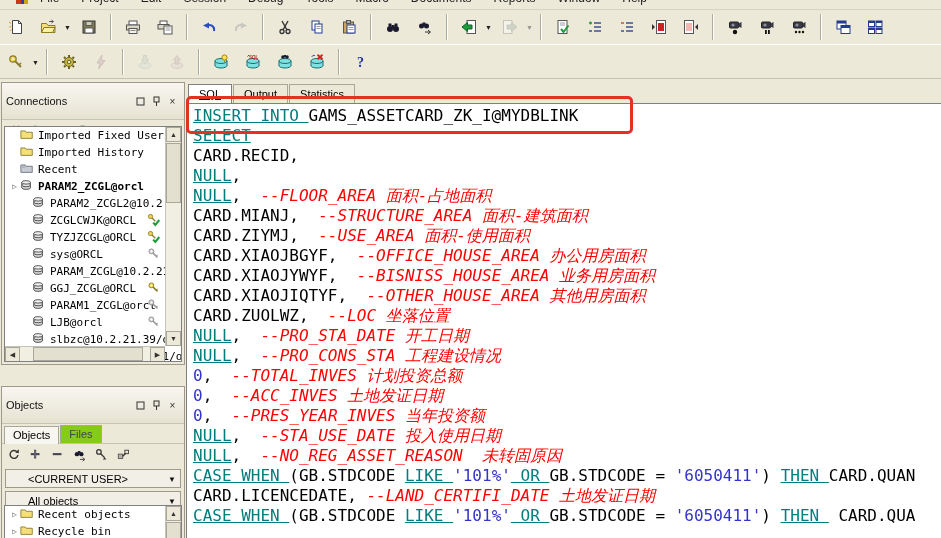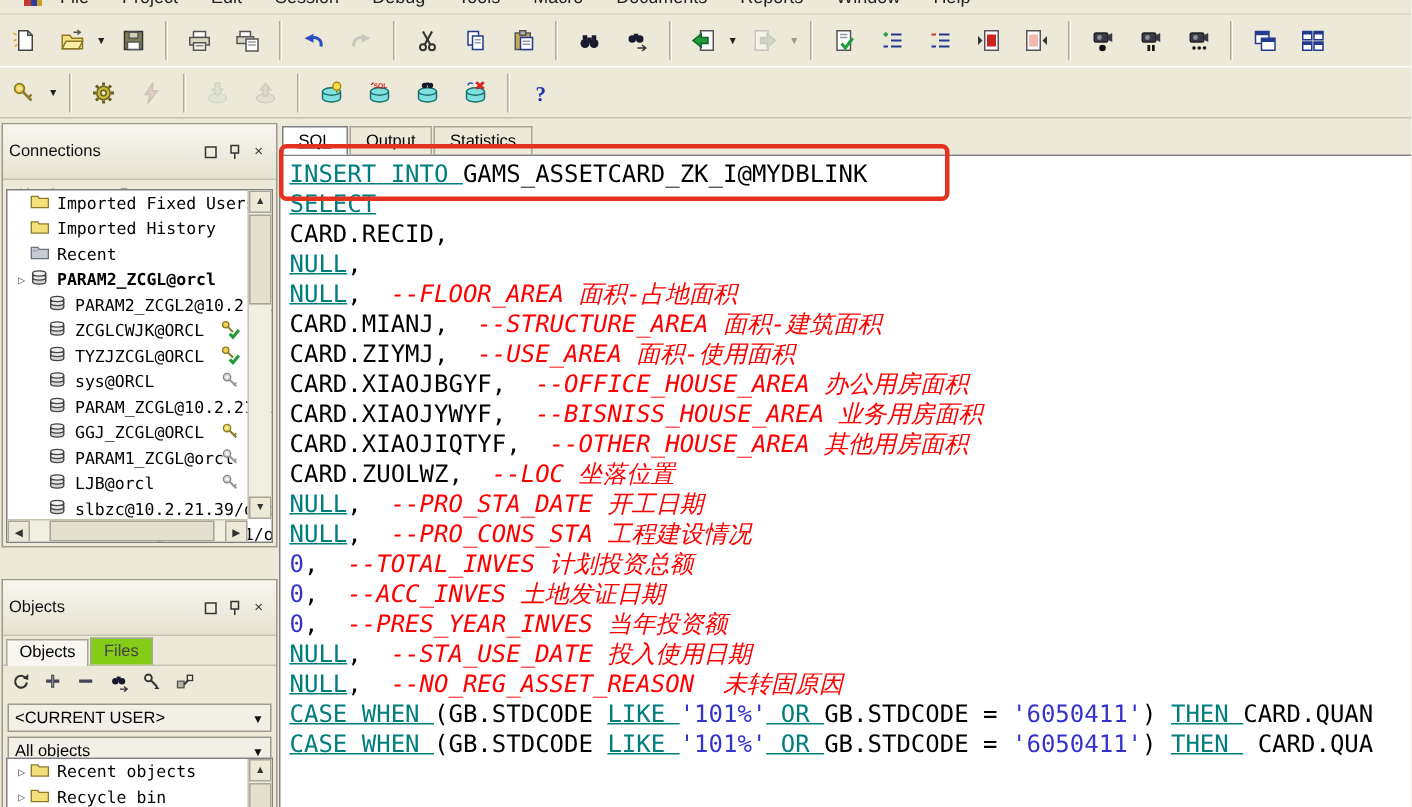--- a/index.html
+++ b/index.html
@@ -46,21 +46,21 @@
   
   .vsb { position:absolute; top:0; right:0; width:16px; background:#F1EFE2; border-left:1px solid #C6C3B3; }
   .hsb { position:absolute; left:0; bottom:0; height:15px; background:#F1EFE2; border-top:1px solid #C6C3B3; }
   .sbarrow { position:absolute; width:15px; height:15px; background:#ECE9D8; border:1px solid #A9A69A; display:flex; align-items:center; justify-content:center; font-size:7px; color:#333; }
   .sbthumb { position:absolute; background:#E3E0D0; border:1px solid #A9A69A; }
 
   
   .subtabs { height:20px; display:flex; align-items:flex-end; padding-left:2px; border-bottom:1px solid #C6C3B3; }
   .subtab { padding:2px 8px 3px; border:1px solid #A9A69A; border-bottom:none; margin-right:1px; background:#84cc16; color:#444; }
   .subtab.active { background:#F8F6F0; color:#000; position:relative; top:1px; }
-  .combo { position:relative; margin:3px 3px 0; height:19px; border:1px solid #9D9A8B; background:#F2F0E6; display:flex; align-items:center; padding:0 18px 0 4px; }
+  .combo { position:relative; margin:3px 3px 0; height:19px; border:1px solid #9D9A8B; background:#F2F0E6; display:flex; align-items:center; padding:0 18px 0 22px; }
   .combo .cv { overflow:hidden; white-space:nowrap; }
   .combo .dd { position:absolute; right:4px; top:5px; font-size:8px; color:#111; }
   .searchbox { margin:4px 3px 0; height:21px; border:1px solid #9D9A8B; background:#fff; display:flex; align-items:center; }
   .searchbox input { border:none; outline:none; width:100%; font-family:"Liberation Sans",sans-serif; font-size:11px; font-style:italic; color:#555; padding:0 5px; background:transparent; }
   #obj-tree { top:118px; }
 
   
   #editor-region { position:absolute; left:186px; top:82px; width:755px; height:456px; background:#ECE9D8; }
   .etabs { height:21px; display:flex; align-items:flex-end; padding-left:2px; }
   .etab { padding:3px 10px 3px; margin-right:1px; border:1px solid #A9A69A; border-bottom:none; background:#ECE9D8; font-size:11px; }
@@ -858,17 +858,18 @@
       <div class="code-line"><span class="tok-id">CARD.XIAOJIQTYF,  </span><span class="tok-cm">--OTHER_HOUSE_AREA 其他用房面积</span></div>
       <div class="code-line"><span class="tok-id">CARD.ZUOLWZ,  </span><span class="tok-cm">--LOC 坐落位置</span></div>
       <div class="code-line"><span class="tok-kw">NULL</span><span class="tok-id">,  </span><span class="tok-cm">--PRO_STA_DATE 开工日期</span></div>
       <div class="code-line"><span class="tok-kw">NULL</span><span class="tok-id">,  </span><span class="tok-cm">--PRO_CONS_STA 工程建设情况</span></div>
       <div class="code-line"><span class="tok-num">0</span><span class="tok-id">,  </span><span class="tok-cm">--TOTAL_INVES 计划投资总额</span></div>
       <div class="code-line"><span class="tok-num">0</span><span class="tok-id">,  </span><span class="tok-cm">--ACC_INVES 土地发证日期</span></div>
       <div class="code-line"><span class="tok-num">0</span><span class="tok-id">,  </span><span class="tok-cm">--PRES_YEAR_INVES 当年投资额</span></div>
       <div class="code-line"><span class="tok-kw">NULL</span><span class="tok-id">,  </span><span class="tok-cm">--STA_USE_DATE 投入使用日期</span></div>
       <div class="code-line"><span class="tok-kw">NULL</span><span class="tok-id">,  </span><span class="tok-cm">--NO_REG_ASSET_REASON  未转固原因</span></div>
       <div class="code-line"><span class="tok-kw">CASE WHEN </span><span class="tok-id">(GB.STDCODE </span><span class="tok-kw">LIKE </span><span class="tok-str">'101%'</span><span class="tok-kw"> OR </span><span class="tok-id">GB.STDCODE = </span><span class="tok-str">'6050411'</span><span class="tok-id">) </span><span class="tok-kw">THEN </span><span class="tok-id">CARD.QUAN</span></div>
+      <div class="code-line"><span class="tok-id">CARD.LICENCEDATE, </span><span class="tok-cm">--LAND_CERTIFI_DATE 土地发证日期</span></div>
       <div class="code-line"><span class="tok-kw">CASE WHEN </span><span class="tok-id">(GB.STDCODE </span><span class="tok-kw">LIKE </span><span class="tok-str">'101%'</span><span class="tok-kw"> OR </span><span class="tok-id">GB.STDCODE = </span><span class="tok-str">'6050411'</span><span class="tok-id">) </span><span class="tok-kw">THEN </span><span class="tok-id"> CARD.QUA</span></div>
     </div>
 </div>
 
 <div id="annotation-box"></div>
 
 </body></html>

